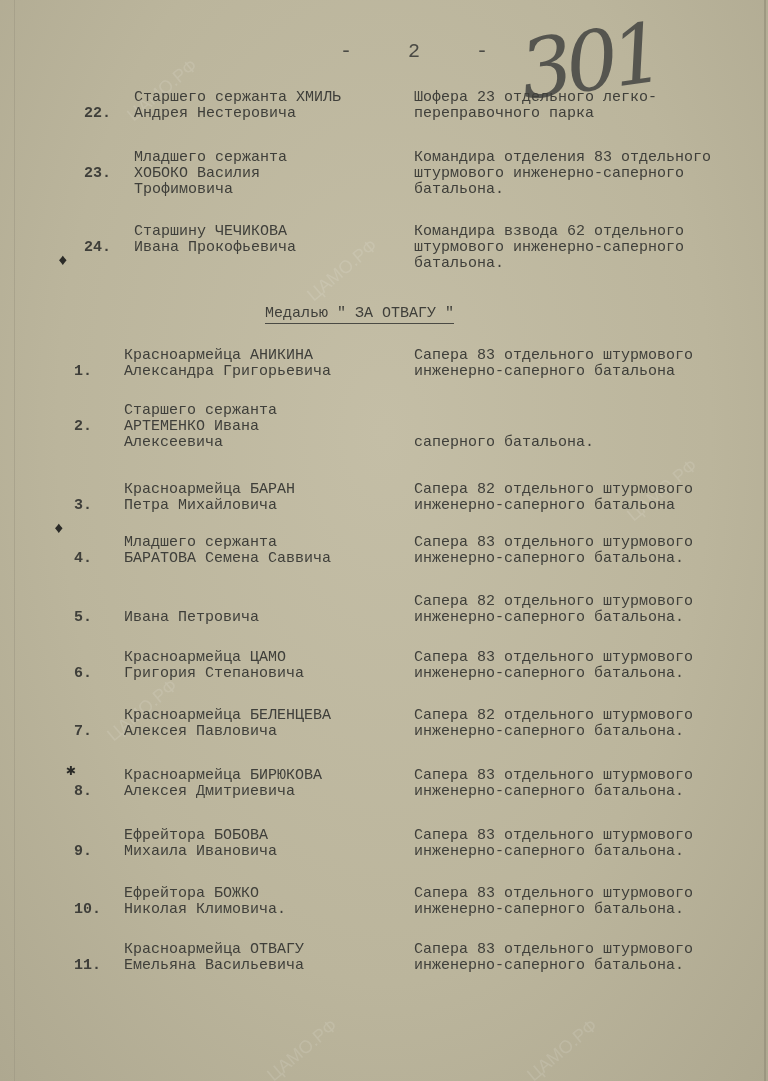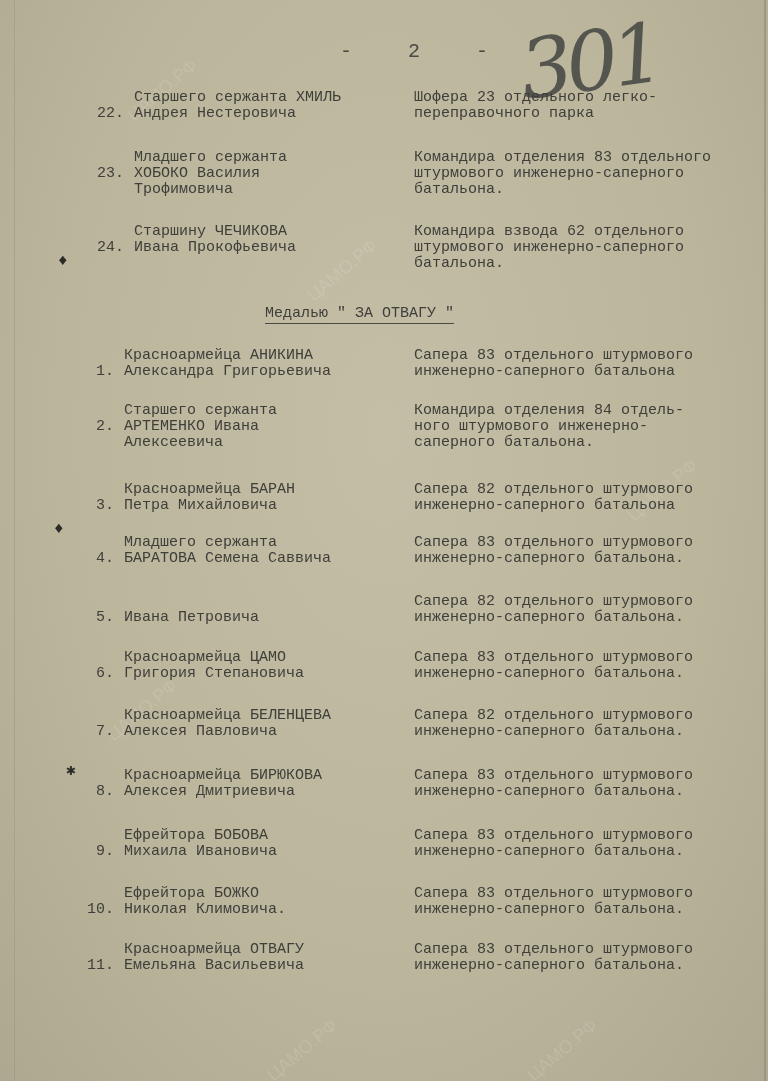--- a/index.html
+++ b/index.html
@@ -15,21 +15,21 @@
     overflow: hidden;
   }
   .edge-left { position: absolute; left: 14px; top: 0; bottom: 0; width: 1px; background: #9a9480; opacity: .5; }
   .edge-right { position: absolute; right: 2px; top: 0; bottom: 0; width: 2px; background: #8f8a76; opacity: .6; }
   .page-num { position: absolute; top: 40px; left: 340px; font-size: 20px; letter-spacing: 22px; color: #4a4a44; }
   .stamp-num {
     position: absolute; top: 14px; left: 520px; font-family: "DejaVu Serif", serif;
     font-size: 82px; font-style: italic; color: #55554f; transform: rotate(-8deg); letter-spacing: -6px;
   }
   .entry { position: absolute; font-size: 15px; line-height: 16px; white-space: pre; }
-  .entry .num { position: absolute; text-align: right; width: 40px; }
+  .entry .num { position: absolute; text-align: left; width: 40px; font-weight: bold; }
   .entry .name { position: absolute; }
   .entry .role { position: absolute; left: 410px; }
   .section-title {
     position: absolute; top: 305px; left: 265px; font-size: 15px;
     border-bottom: 1.5px solid #4a4a44; padding-bottom: 1px; color: #3f3f3a;
   }
   .mark { position: absolute; color: #2b2b28; font-size: 16px; }
   .wm {
     position: absolute; color: rgba(255,255,255,0.12); font-family: "Liberation Sans", sans-serif;
     font-size: 18px; transform: rotate(-40deg); pointer-events: none;
@@ -91,22 +91,20 @@
     <span class="name" style="left:86px;top:16px">Александра Григорьевича</span>
     <span class="role" style="left:376px;top:0">Сапера 83 отдельного штурмового</span>
     <span class="role" style="left:376px;top:16px">инженерно-саперного батальона</span>
   </div>
 
   <div class="entry" style="top:403px;left:38px">
     <span class="num">2.</span>
     <span class="name" style="left:86px;top:0">Старшего сержанта</span>
     <span class="name" style="left:86px;top:16px">АРТЕМЕНКО Ивана</span>
     <span class="name" style="left:86px;top:32px">Алексеевича</span>
-    <span class="role" style="left:376px;top:0">Командира отделения 84 отдель-</span>
-    <span class="role" style="left:376px;top:16px">ного штурмового инженерно-</span>
     <span class="role" style="left:376px;top:32px">саперного батальона.</span>
   </div>
 
   <div class="entry" style="top:482px;left:38px">
     <span class="num">3.</span>
     <span class="name" style="left:86px;top:0">Красноармейца БАРАН</span>
     <span class="name" style="left:86px;top:16px">Петра Михайловича</span>
     <span class="role" style="left:376px;top:0">Сапера 82 отдельного штурмового</span>
     <span class="role" style="left:376px;top:16px">инженерно-саперного батальона</span>
   </div>

